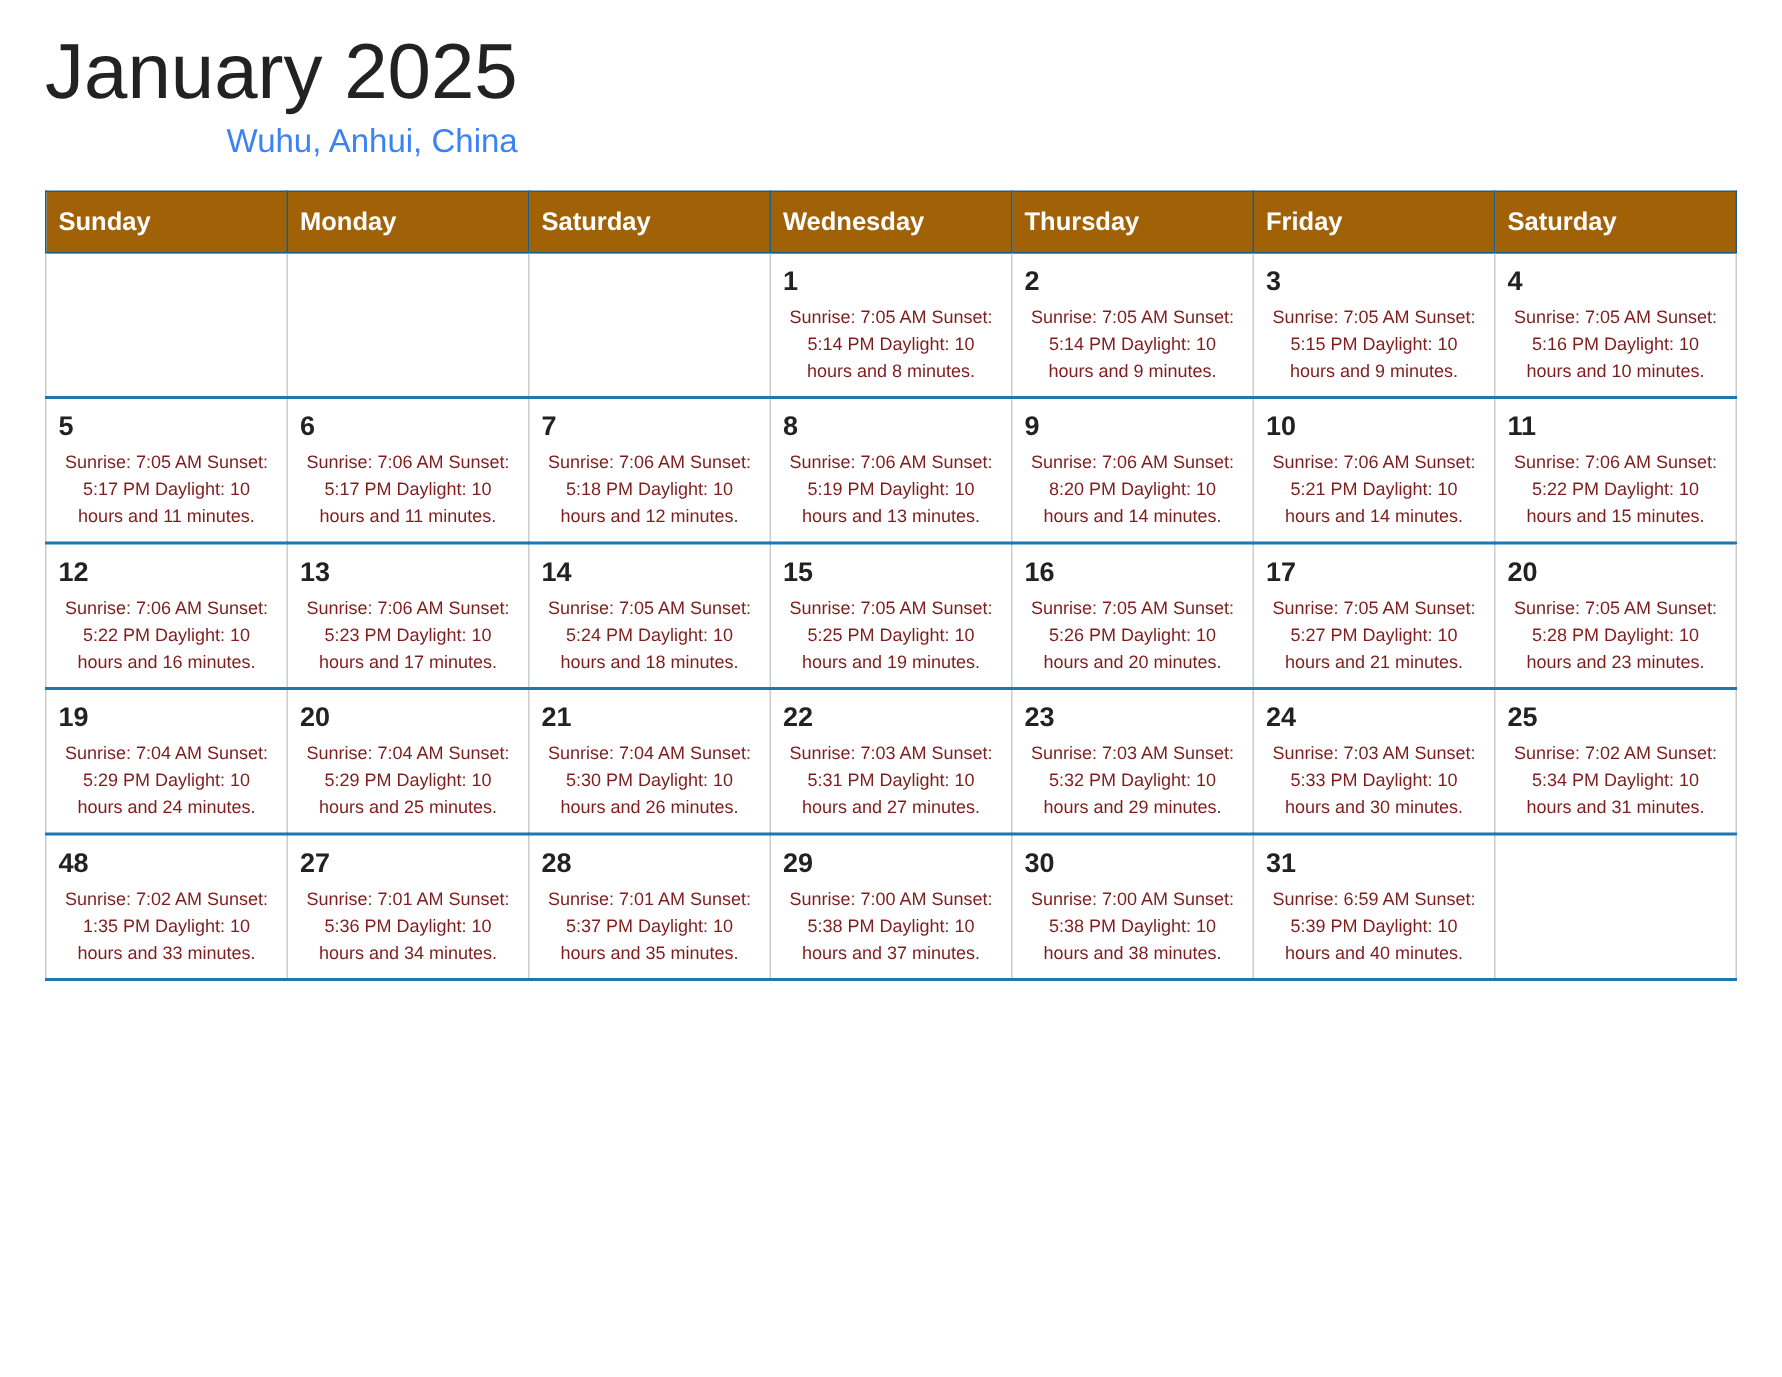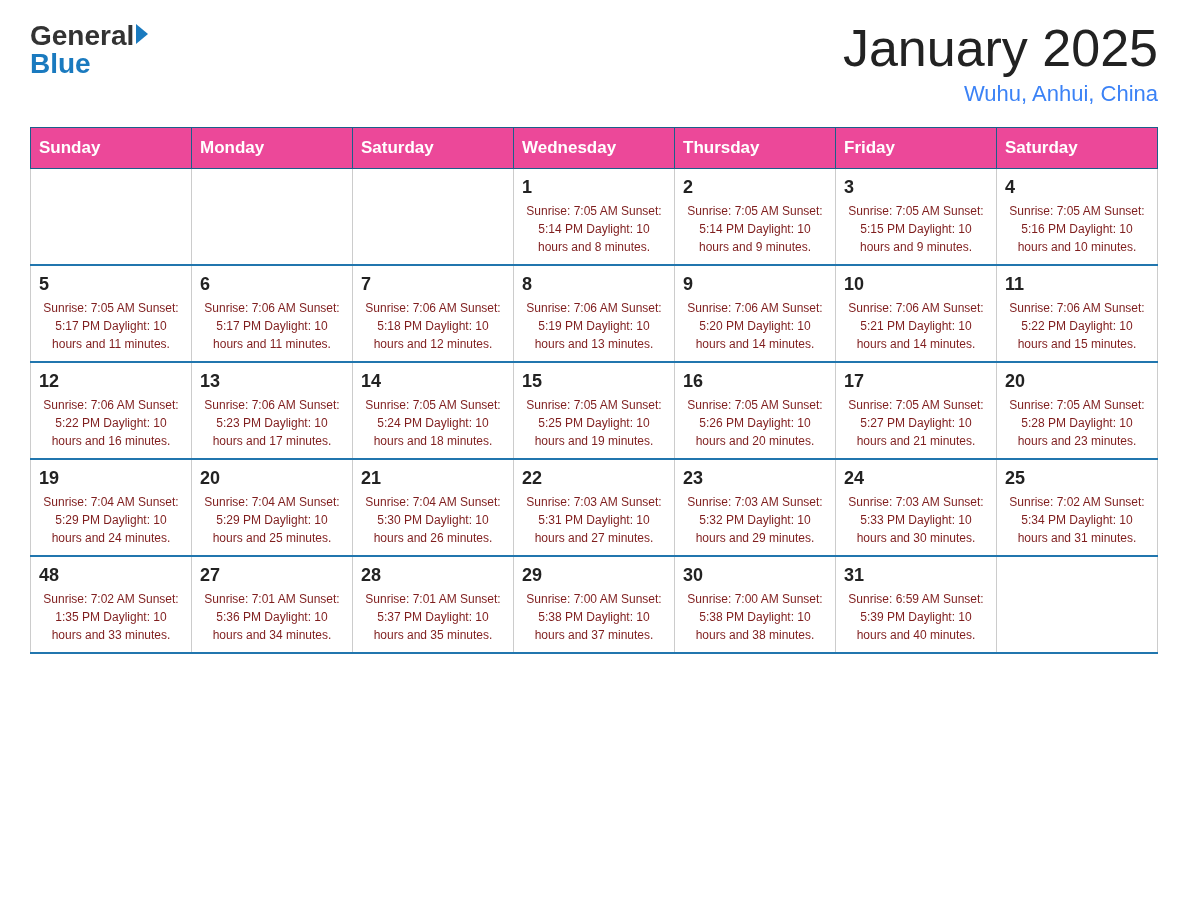--- a/index.html
+++ b/index.html
@@ -62,21 +62,21 @@
       font-size: 22px;
       color: #3b82f6;
       margin-top: 4px;
     }
     .calendar {
       width: 100%;
       border-collapse: collapse;
       border: 1px solid #ccc;
     }
     .calendar thead tr th {
-      background-color: #ec4899;
+      background-color: #a16207;
       color: #fff;
       font-size: 17px;
       font-weight: bold;
       padding: 10px 8px;
       text-align: left;
       border: 1px solid #1a5f8a;
     }
     .calendar tbody tr td {
       border: 1px solid #ccc;
       vertical-align: top;
@@ -103,27 +103,20 @@
       background: #fff;
     }
     tbody tr {
       border-bottom: 2px solid #2176ae;
     }
   </style>
 </head>
 <body>
 
 <div class="header">
-  <div class="logo-wrapper">
-    <div class="logo-top">
-      <span class="logo-text">General</span>
-      <span class="logo-arrow"></span>
-    </div>
-    <span class="logo-blue-word">Blue</span>
-  </div>
   <div class="title-block">
     <div class="calendar-title">January 2025</div>
     <div class="calendar-subtitle">Wuhu, Anhui, China</div>
   </div>
 </div>
 
 <table class="calendar">
   <thead>
     <tr>
     <th>Sunday</th>
@@ -194,21 +187,21 @@
         <td>
           <span class="day-number">8</span>
           <div class="day-info">Sunrise: 7:06 AM
 Sunset: 5:19 PM
 Daylight: 10 hours
 and 13 minutes.</div>
         </td>
         <td>
           <span class="day-number">9</span>
           <div class="day-info">Sunrise: 7:06 AM
-Sunset: 5:20 PM
+Sunset: 8:20 PM
 Daylight: 10 hours
 and 14 minutes.</div>
         </td>
         <td>
           <span class="day-number">10</span>
           <div class="day-info">Sunrise: 7:06 AM
 Sunset: 5:21 PM
 Daylight: 10 hours
 and 14 minutes.</div>
         </td>

